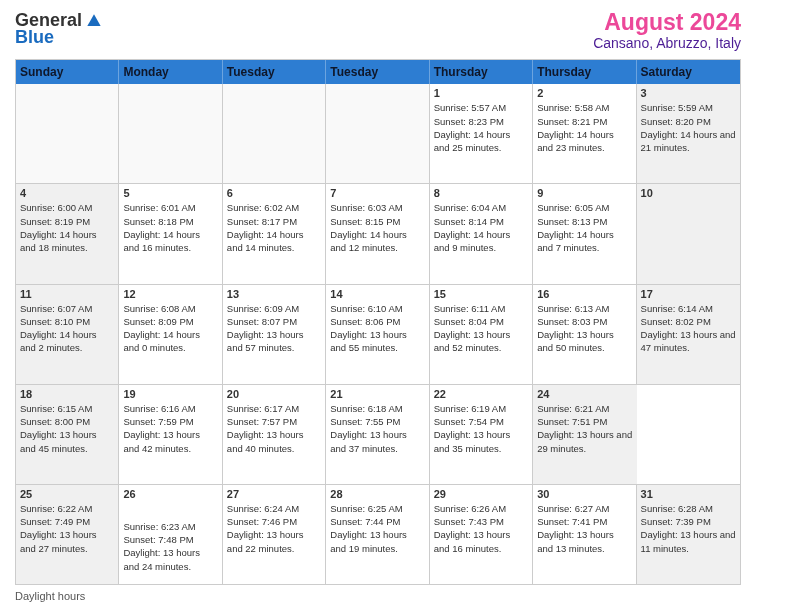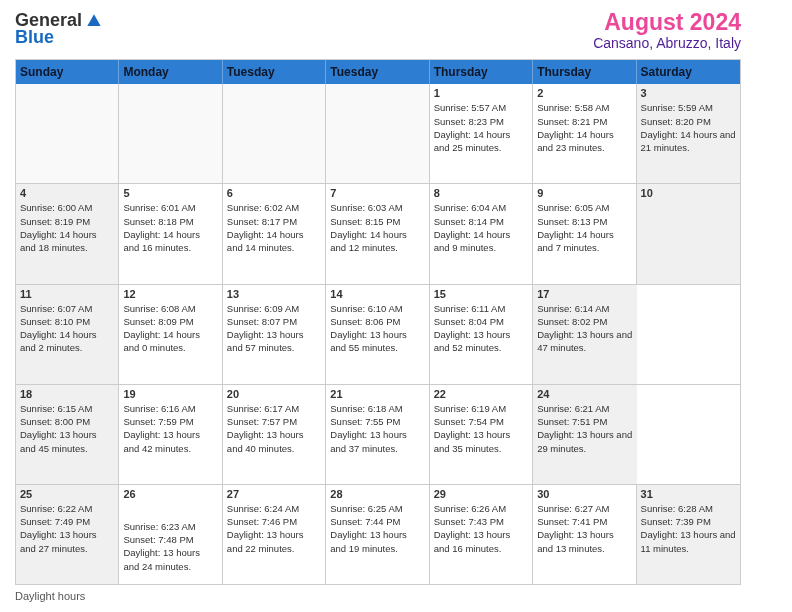--- a/index.html
+++ b/index.html
@@ -238,20 +238,26 @@
             <div class="day-info" style="white-space: pre-line;">Sunrise: 6:10 AM
 Sunset: 8:06 PM
 Daylight: 13 hours and 55 minutes.</div>
           </div>
           <div class="day-cell">
             <span class="day-number">15</span>
             <div class="day-info" style="white-space: pre-line;">Sunrise: 6:11 AM
 Sunset: 8:04 PM
 Daylight: 13 hours and 52 minutes.</div>
           </div>
+          <div class="day-cell">
+            <span class="day-number">16</span>
+            <div class="day-info" style="white-space: pre-line;">Sunrise: 6:13 AM
+Sunset: 8:03 PM
+Daylight: 13 hours and 50 minutes.</div>
+          </div>
           <div class="day-cell shaded">
             <span class="day-number">17</span>
             <div class="day-info" style="white-space: pre-line;">Sunrise: 6:14 AM
 Sunset: 8:02 PM
 Daylight: 13 hours and 47 minutes.</div>
           </div>
         </div>
         <div class="calendar-row">
           <div class="day-cell shaded">
             <span class="day-number">18</span>

